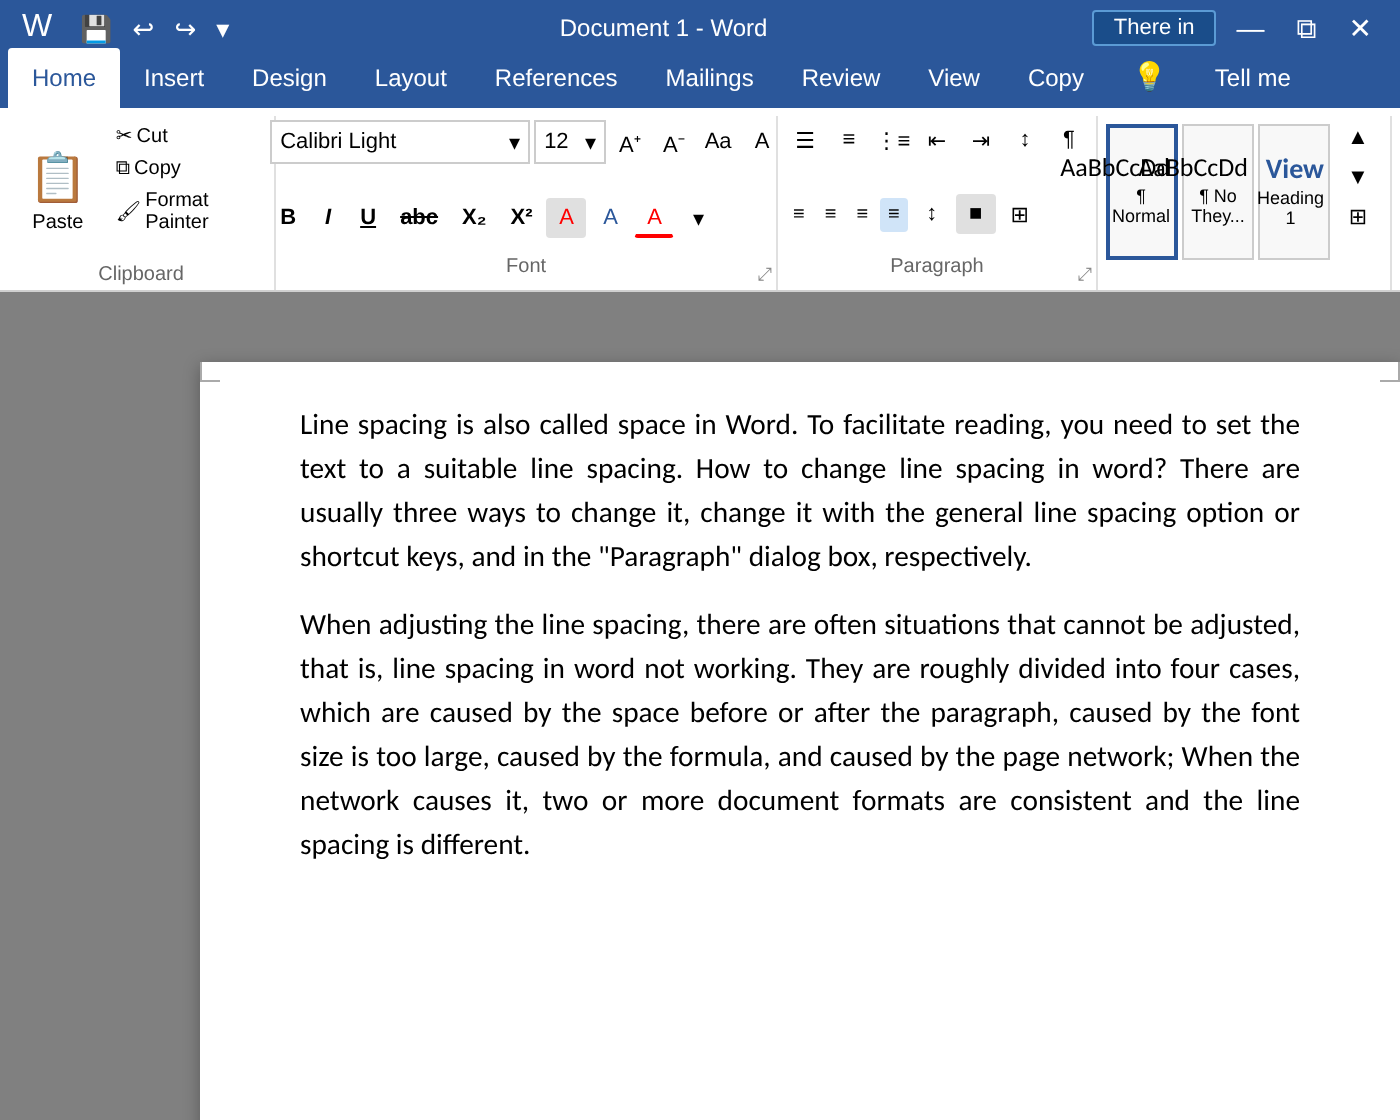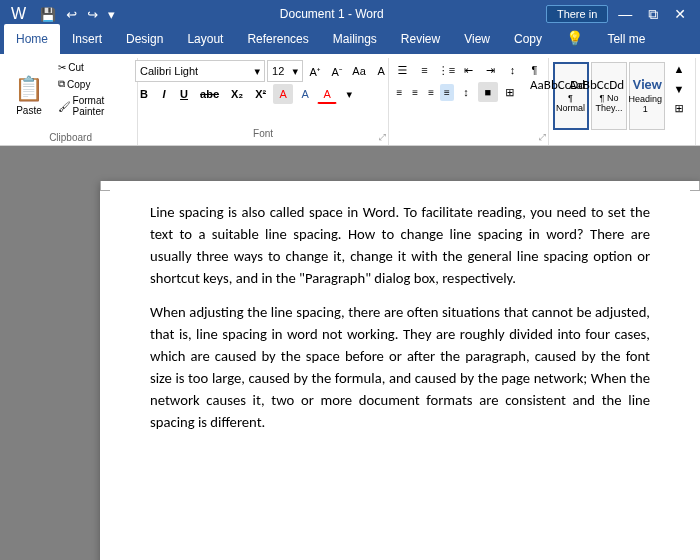--- a/index.html
+++ b/index.html
@@ -145,21 +145,21 @@
       padding: 2px 4px;
       display: flex;
       align-items: center;
       gap: 2px;
     }
 
     
     .font-group-content {
       display: flex;
       flex-direction: column;
-      gap: 2px;
+      gap: 17px;
       margin-bottom: 14px;
     }
     .font-selector {
       display: flex;
       align-items: center;
       border: 1px solid #ccc;
       background: white;
       height: 22px;
       padding: 0 4px;
       gap: 2px;
@@ -403,20 +403,21 @@
       <div class="ribbon-row">
         <div class="para-btn">≡</div>
         <div class="para-btn">≡</div>
         <div class="para-btn">≡</div>
         <div class="para-btn active-btn">≡</div>
         <div class="icon-btn">↕</div>
         <div class="icon-btn" style="background:#e0e0e0;">■</div>
         <div class="icon-btn">⊞</div>
       </div>
     </div>
+    <span class="ribbon-group-label">Paragraph</span>
     <span class="expand-arrow">⤢</span>
   </div>
 
   <div class="styles-group">
     <div class="style-item active">
       <div class="style-preview style-normal">AaBbCcDd</div>
       <div style="font-size:9px;">¶ Normal</div>
     </div>
     <div class="style-item">
       <div class="style-preview style-no-space">AaBbCcDd</div>

